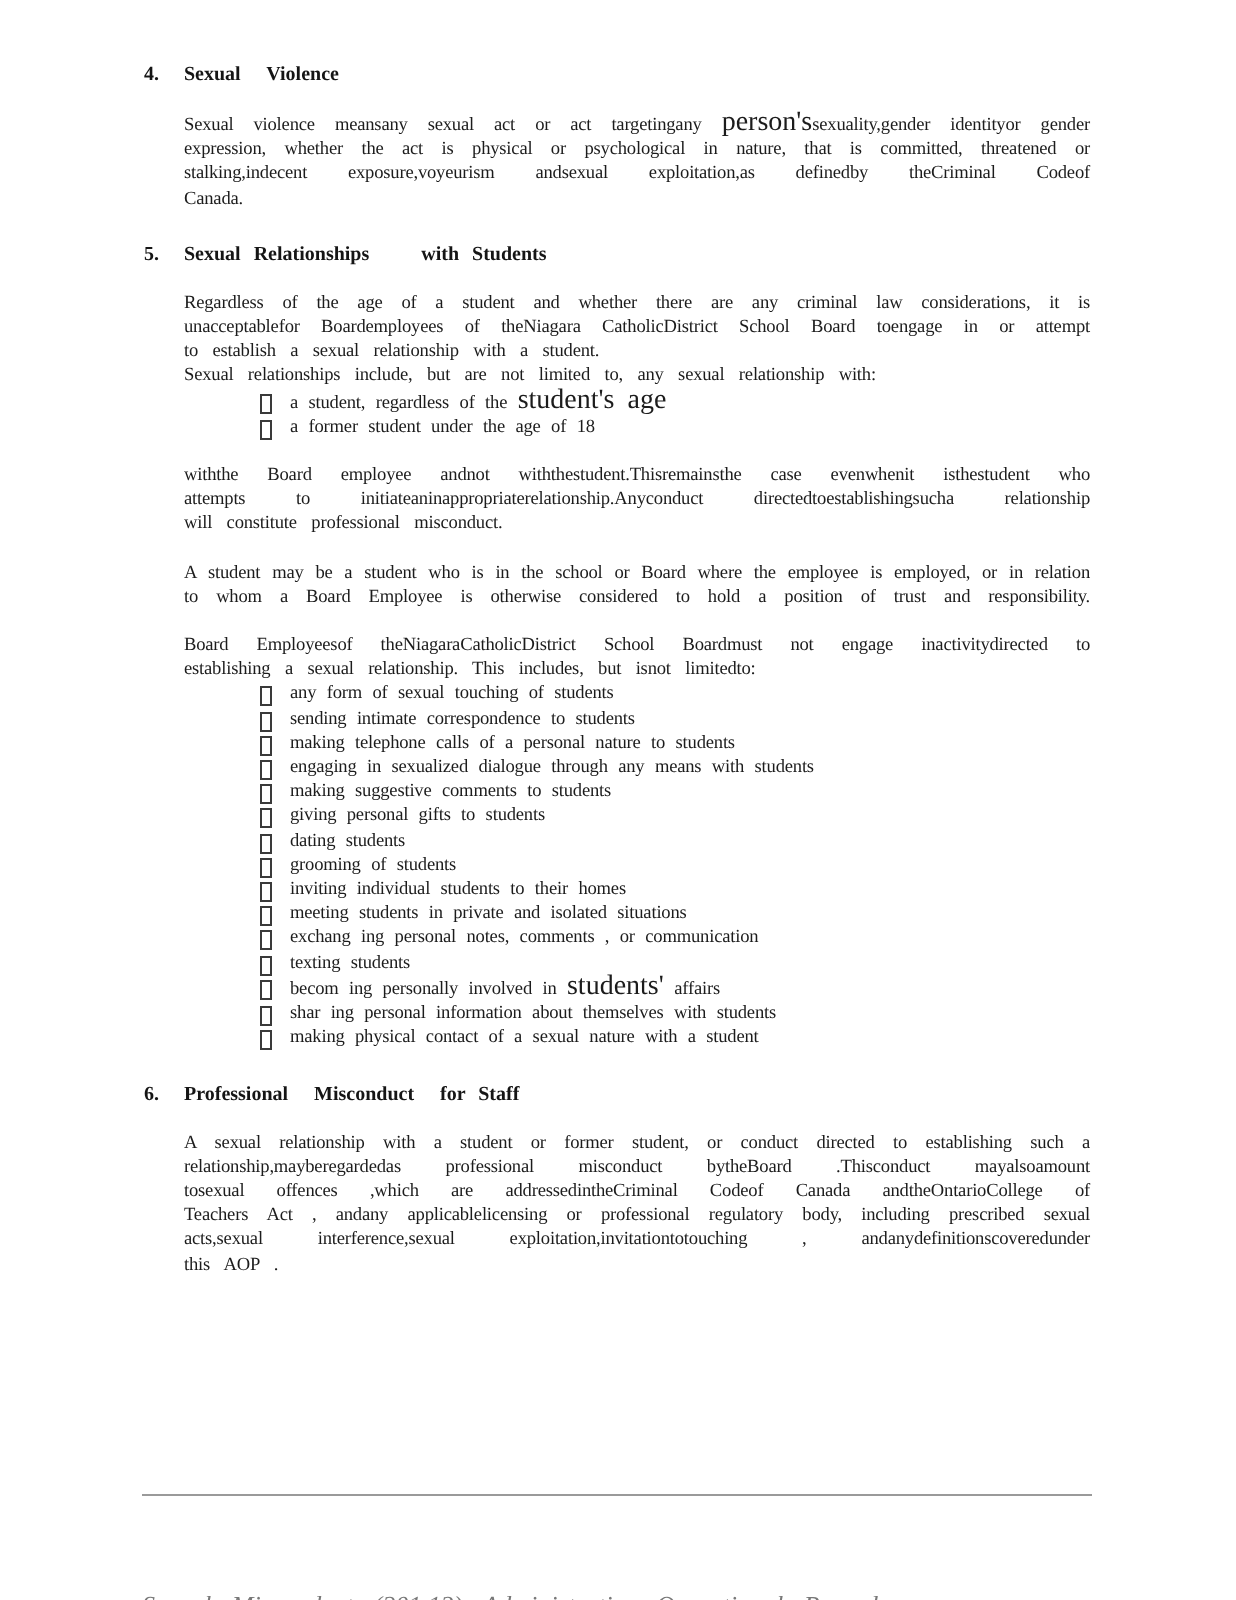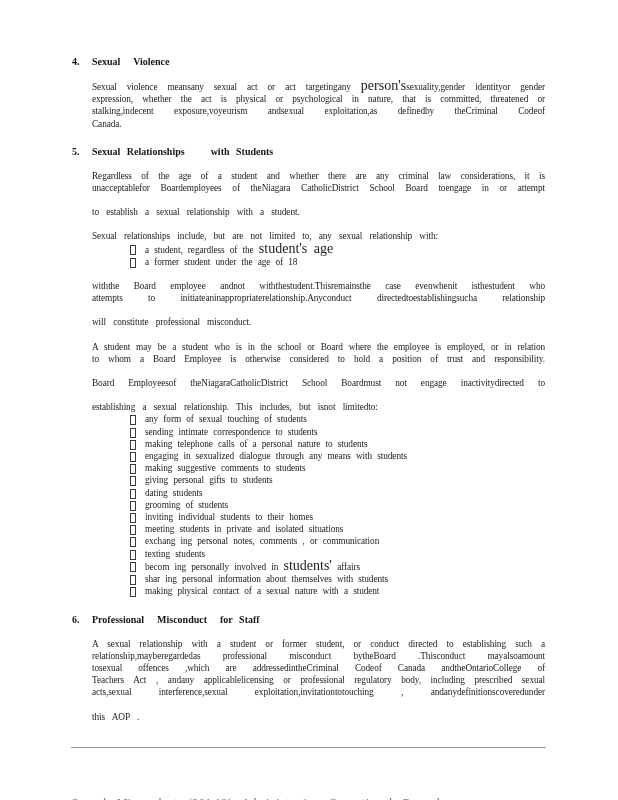--- a/index.html
+++ b/index.html
@@ -1,30 +1,30 @@
 <!DOCTYPE html>
 <html><head>
 <meta charset="utf-8">
 <style>
   html,body{margin:0;padding:0;background:#fff;}
   .page{
     position:relative;width:618px;height:800px;background:#ffffff;
     font-family:"Liberation Serif",serif;color:#1c1c1c;overflow:hidden;
   }
-  .doc{position:absolute;top:56px;left:92px;width:453px;}
+  .doc{position:absolute;top:32px;left:92px;width:453px;}
   .heading{
     font-weight:bold;font-size:10px;line-height:12px;
     margin:16px 0 12px -20px;word-spacing:4px;white-space:pre;color:#151515;
   }
   .heading:first-child{margin-top:0;}
   .num{display:inline-block;width:20px;word-spacing:0;}
   .para{margin-top:12px;}
   .line{font-size:9.3px;line-height:12.2px;letter-spacing:-0.1px;}
   .l-full{text-align:justify;text-align-last:justify;}
-  .l-sp{word-spacing:5px;margin-top:12px;}
+  .l-sp{word-spacing:5px;}
   .l-nowrap{white-space:nowrap;word-spacing:1px;}
   .l-plain{}
   .alt{font-size:14px;letter-spacing:0;}
   .blist{margin-top:0;}
   .bitem{display:flex;align-items:flex-start;}
   .bbox{flex:none;width:4px;height:8px;border:1px solid #3a3a3a;margin:2px 9px 0 38px;}
   .btxt{flex:1;min-width:0;}
   .blist .line{word-spacing:3px;}
   .footer-rule{position:absolute;left:71px;top:747px;width:475px;border-top:1.5px solid #9a9a9a;}
   .footer{

